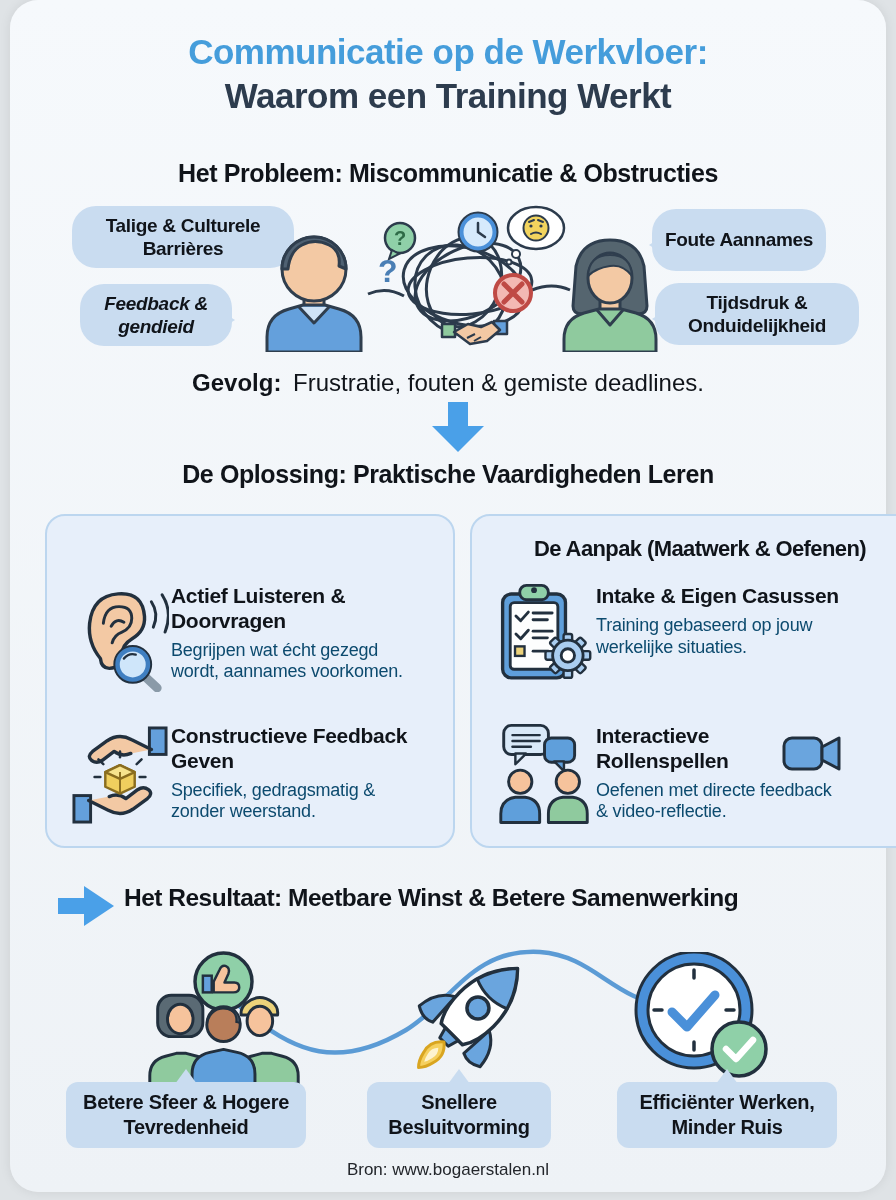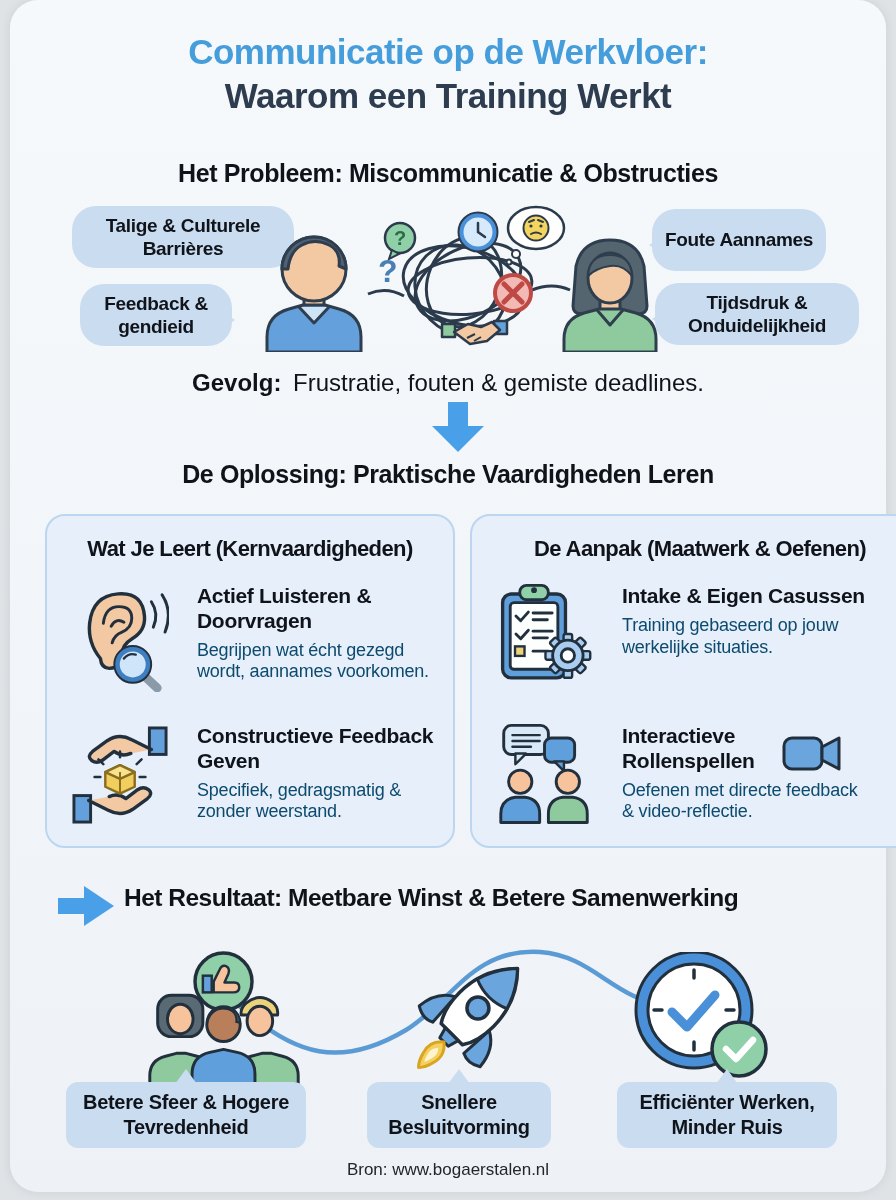--- a/index.html
+++ b/index.html
@@ -47,21 +47,21 @@
     border:11px solid transparent;border-top:none;border-bottom:15px solid var(--bub);}
   .gevolg{top:369px;font-size:24px;color:var(--ink);}
   .gevolg b{font-weight:bold;}
   .card{
     position:absolute;top:514px;height:334px;background:var(--cardbg);
     border:2px solid var(--cardborder);border-radius:20px;
   }
   .card-left{left:35px;width:410px;}
   .card-right{left:460px;width:460px;}
   .card-title{margin-top:20px;text-align:center;font-size:22px;font-weight:bold;color:var(--ink);letter-spacing:-0.6px;}
-  .card-item{position:absolute;left:22px;right:12px;display:flex;gap:26px;align-items:flex-start;}
+  .card-item{position:absolute;left:22px;right:12px;display:flex;gap:0;align-items:flex-start;}
   .ci-1{top:64px;}
   .ci-2{top:204px;}
   .icon-box{width:102px;min-width:102px;display:flex;justify-content:center;align-items:flex-start;}
   .ci-text{padding-top:4px;}
   .ci-title{font-size:21px;font-weight:bold;color:var(--ink);line-height:1.18;letter-spacing:-0.3px;max-width:250px;}
   .ci-desc{font-size:18px;color:#0c4a6e;line-height:1.22;margin-top:6px;max-width:252px;letter-spacing:-0.2px;}
   .result-row{position:absolute;top:882px;left:0;right:0;}
   .result-h{position:absolute;left:114px;top:2px;font-size:24.5px;font-weight:bold;color:var(--ink);letter-spacing:-0.5px;white-space:nowrap;}
   .outcome{
     position:absolute;top:1082px;background:var(--bub);border-radius:12px;
@@ -76,21 +76,21 @@
 <body>
 
 <div class="canvas">
 
   <div class="abs ctr title-1">Communicatie op de Werkvloer:</div>
   <div class="abs ctr title-2">Waarom een Training Werkt</div>
 
   <div class="abs ctr section-h problem-h">Het Probleem: Miscommunicatie &amp; Obstructies</div>
 
   <div class="bubble tail-right" style="left:62px;top:206px;width:222px;height:62px;">Talige &amp; Culturele Barrières</div>
-  <div class="bubble tail-right" style="left:70px;top:284px;width:152px;height:62px;">Feedback &amp; gendieid</div>
+  <div class="bubble tail-right" style="left:70px;top:284px;width:152px;height:62px;font-style:italic;">Feedback &amp; gendieid</div>
   <div class="bubble tail-left" style="left:642px;top:209px;width:174px;height:62px;">Foute Aannames</div>
   <div class="bubble tail-left" style="left:645px;top:283px;width:204px;height:62px;">Tijdsdruk &amp; Onduidelijkheid</div>
 
   <svg class="abs" style="left:246px;top:224px;" width="116" height="128" viewBox="0 0 116 128">
     <rect x="48" y="70" width="20" height="16" fill="#f3c9a4" stroke="#2f3e4e" stroke-width="3"></rect>
     <circle cx="58" cy="45" r="32" fill="#f3c9a4" stroke="#2f3e4e" stroke-width="3"></circle>
     <path d="M26 45 a32 32 0 0 1 64 0 l-7 -3 q2 -15 -10 -21 q-14 -7 -27 0 q-12 6 -14 24 z" fill="#4f6172" stroke="#2f3e4e" stroke-width="3" stroke-linejoin="round"></path>
     <path d="M11 128 v-15 q0 -22 22 -28 l14 -4 h22 l14 4 q22 6 22 28 v15 z" fill="#64a0dc" stroke="#2f3e4e" stroke-width="3" stroke-linejoin="round"></path>
     <path d="M43 83 l15 16 15 -16" fill="#cfe3f6" stroke="#2f3e4e" stroke-width="3" stroke-linejoin="round"></path>
   </svg>
@@ -151,21 +151,20 @@
     <span style="margin-left:5px;">Frustratie, fouten &amp; gemiste deadlines.</span>
   </div>
 
   <svg class="abs" style="left:420px;top:402px;" width="56" height="50" viewBox="0 0 56 50">
     <path d="M18 0 h20 v24 h16 L28 50 2 24 h16 z" fill="#4aa0e8"></path>
   </svg>
 
   <div class="abs ctr section-h solution-h">De Oplossing: Praktische Vaardigheden Leren</div>
 
   <div class="card card-left">
-    <div class="card-title">Wat Je Leert (Kernvaardigheden)</div>
 
     <div class="card-item ci-1">
       <div class="icon-box">
         <svg width="98" height="112" viewBox="0 0 100 114">
           <path d="M30 80 Q17 64 19 44 Q22 16 48 14 Q73 12 75 37 Q76 52 62 60 Q52 66 52 76 Q52 90 39 90 Q31 90 30 80 Z" fill="#f3c9a4" stroke="#22303e" stroke-width="3.5" stroke-linejoin="round"></path>
           <path d="M33 44 Q35 27 49 27 Q62 27 62 39 Q62 49 52 53 Q44 56 42 64" fill="none" stroke="#22303e" stroke-width="3" stroke-linecap="round"></path>
           <path d="M41 47 q5 -9 13 -4" fill="none" stroke="#22303e" stroke-width="3" stroke-linecap="round"></path>
           <path d="M82 22 q8 12 2 26" fill="none" stroke="#22303e" stroke-width="3" stroke-linecap="round"></path>
           <path d="M93 15 q11 17 3 38" fill="none" stroke="#22303e" stroke-width="3" stroke-linecap="round"></path>
           <line x1="74" y1="97" x2="88" y2="110" stroke="#8a9aa8" stroke-width="9" stroke-linecap="round"></line>

